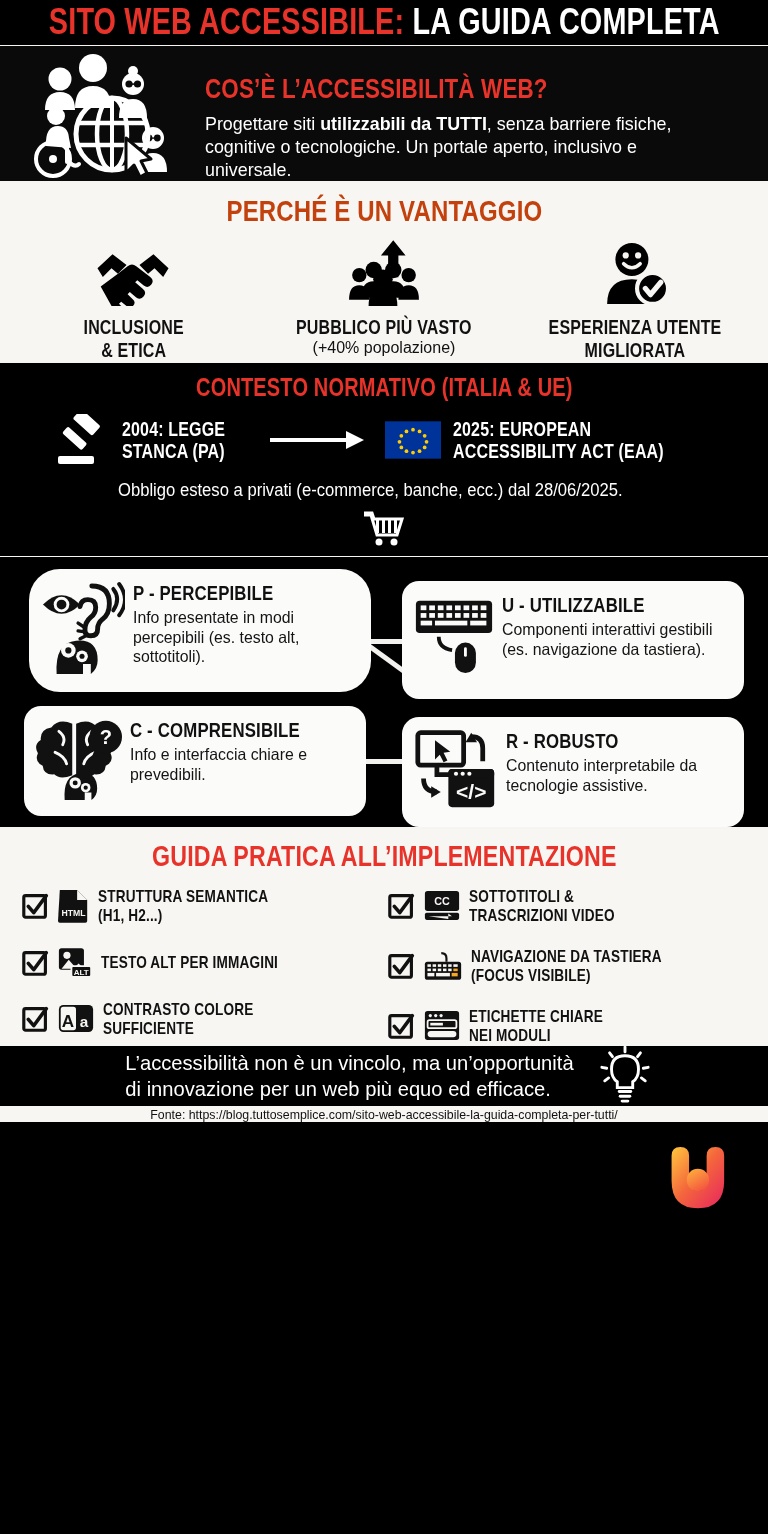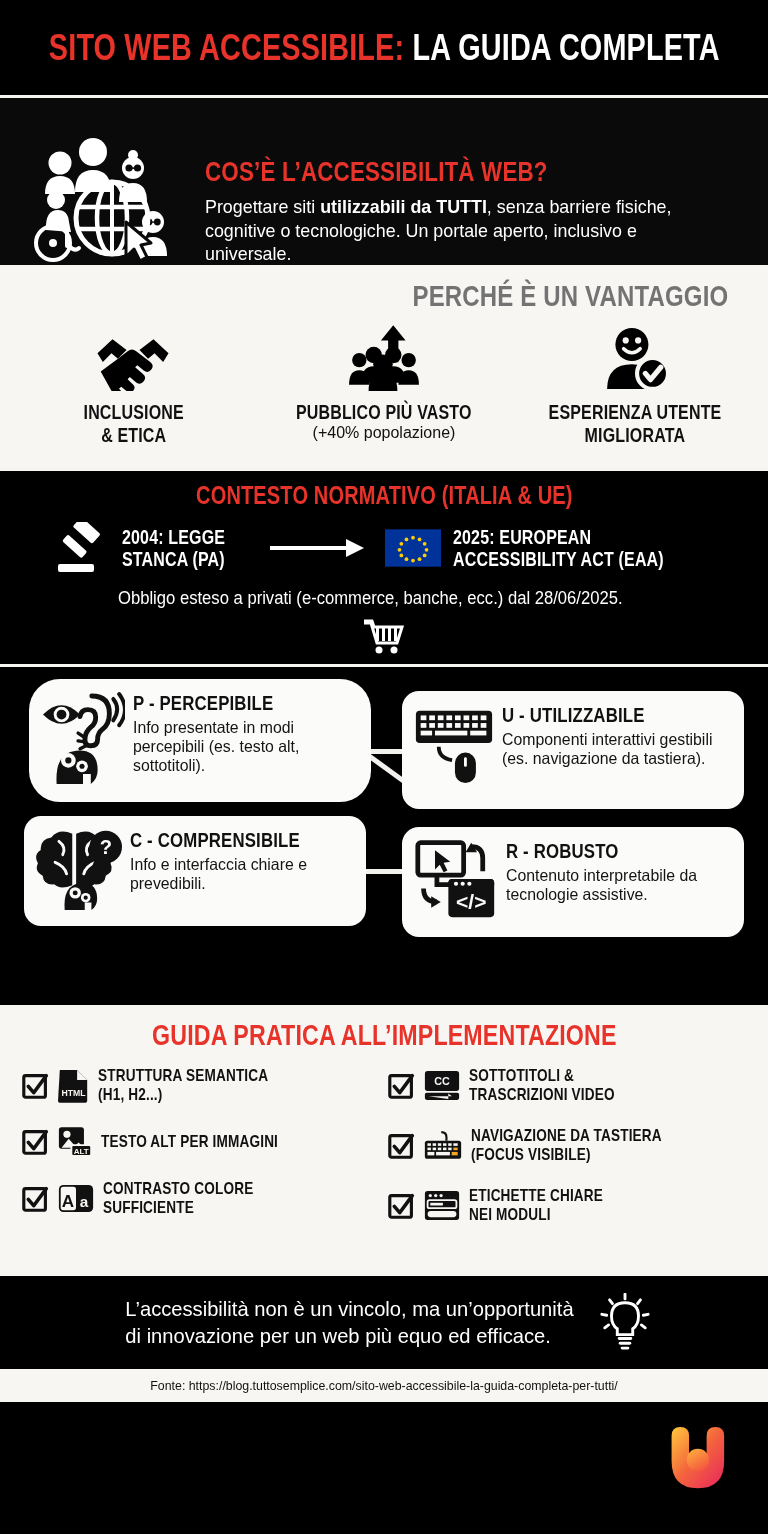--- a/index.html
+++ b/index.html
@@ -2,21 +2,21 @@
 <html><head>
 <meta charset="utf-8">
 <style>
   * { box-sizing: border-box; margin:0; padding:0; }
   html,body { background:#000; }
   body {
     width:768px; height:1534px; position:relative;
     font-family:"Liberation Sans", sans-serif;
     overflow:hidden;
   }
-  .page { width:768px; height:1534px; background:#000; position:relative; display:flex; flex-direction:column; }
+  .page { width:768px; height:1122px; background:#000; position:relative; display:flex; flex-direction:column; }
 
   
   .cond { font-family:"Liberation Sans", sans-serif; font-weight:bold; transform:scaleX(.80); transform-origin:left center; white-space:nowrap; display:inline-block; letter-spacing:.2px; }
   .cond-c { transform-origin:center center; }
   .sec { position:relative; width:100%; }
   .divider { height:3px; background:#f7f5f2; width:100%; }
 
   
   .header { background:#000; height:95px; display:flex; align-items:center; justify-content:center; }
   .header .ttl { font-size:36px; line-height:1; }
@@ -26,21 +26,21 @@
   
   .whatis { background:#0a0a0a; height:167px; display:flex; align-items:flex-end; padding:0 18px 0 20px; gap:10px; }
   .whatis .art { width:175px; height:135px; flex:0 0 175px; }
   .whatis .txt { flex:1; padding-top:4px; }
   .whatis h2 { font-size:28px; color:#e8332a; line-height:1; margin-bottom:9px; }
   .whatis p { color:#fff; font-size:19px; line-height:1.22; font-weight:400; transform:scaleX(.94); transform-origin:left center; }
   .whatis p b { font-weight:bold; }
 
   
   .benefits { background:#f8f6f3; height:200px; padding-top:13px; }
-  .benefits h2 { text-align:right; font-size:30px; color:#737373; line-height:1; margin-bottom:12px; }
+  .benefits h2 { text-align:center; font-size:30px; color:#c2410c; line-height:1; margin-bottom:12px; }
   .bgrid { display:flex; align-items:flex-start; justify-content:space-around; padding:0 8px; }
   .bitem { width:172px; display:flex; flex-direction:column; align-items:center; }
   .bitem .bico { height:68px; display:flex; align-items:flex-end; justify-content:center; margin-bottom:10px; }
   .bitem .blbl { text-align:center; color:#111; font-size:20px; line-height:1.15; }
   .bitem .bsub { text-align:center; color:#111; font-size:16px; font-weight:400; line-height:1.15; }
 
   
   .legal { background:#000; height:193px; padding-top:12px; }
   .legal h2 { text-align:center; font-size:25px; color:#e8332a; line-height:1; margin-bottom:14px; }
   .lrow { display:flex; align-items:center; justify-content:center; gap:8px; padding:0 26px; }

